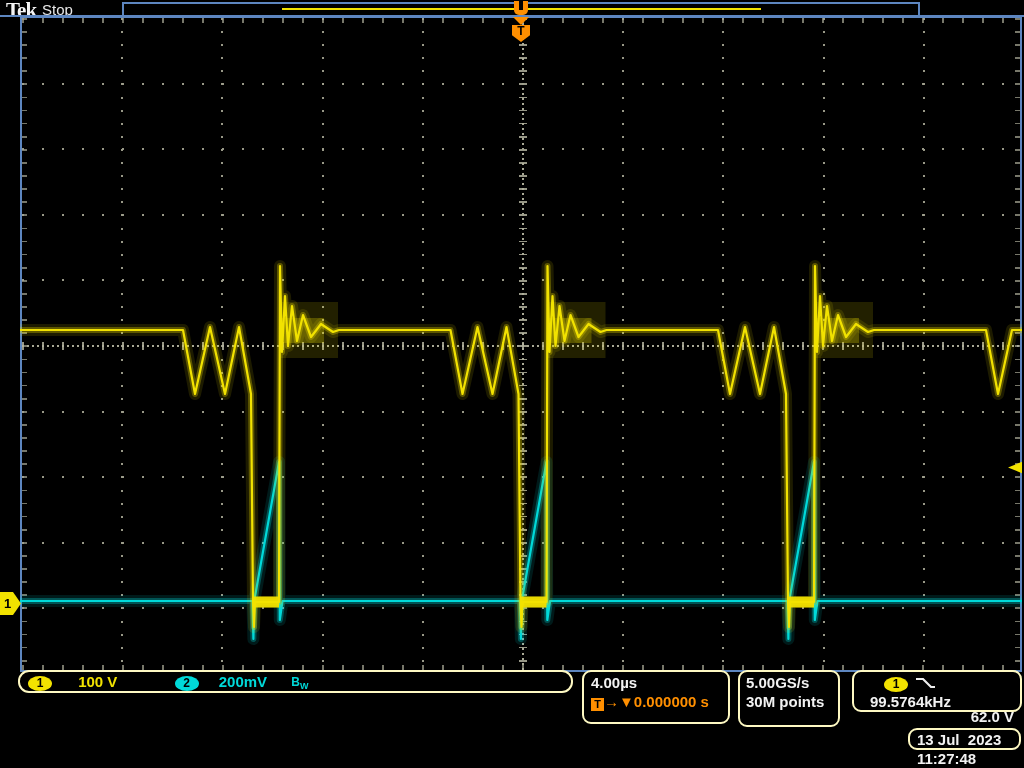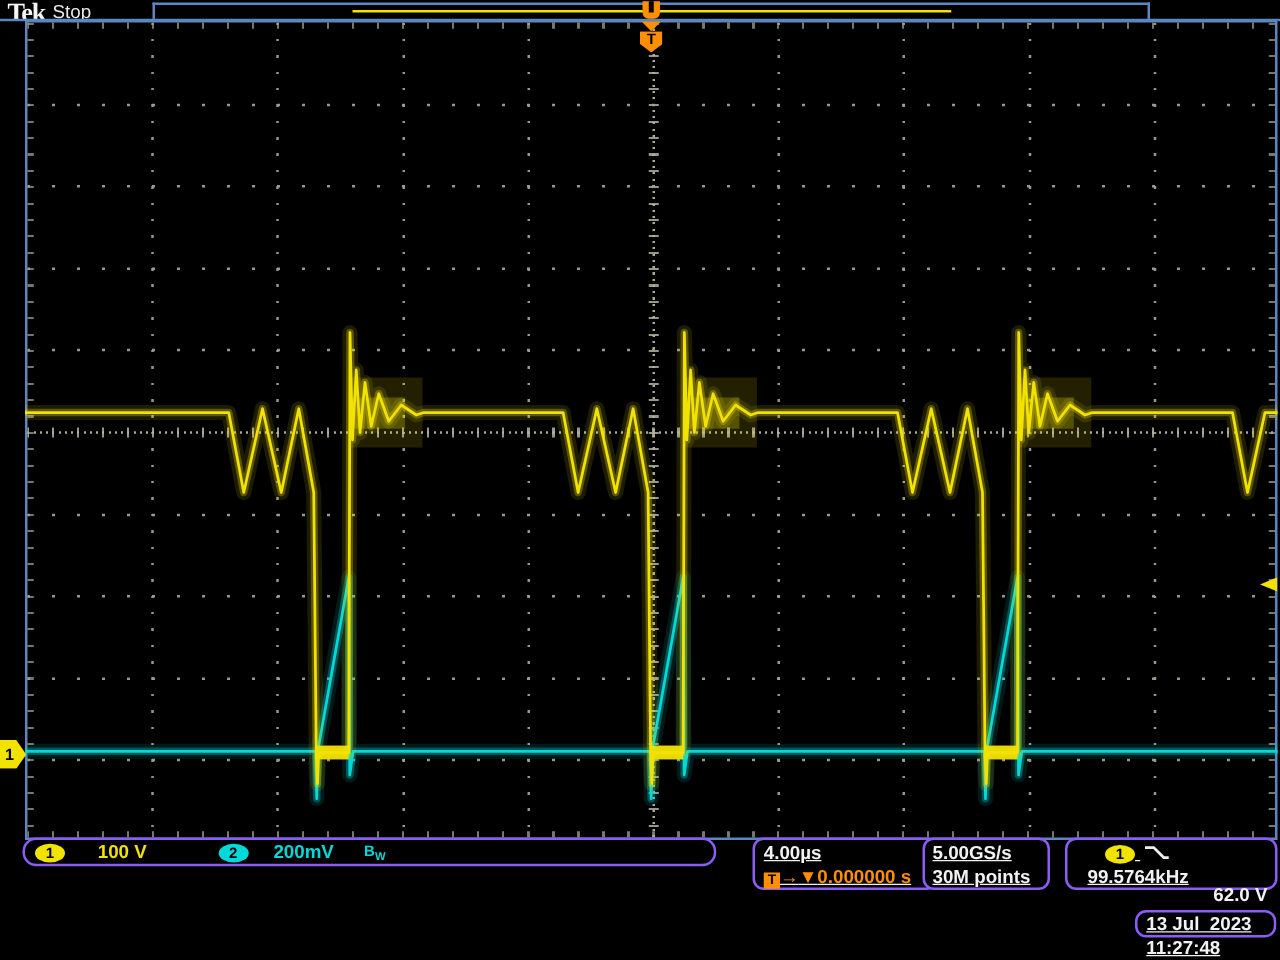--- a/index.html
+++ b/index.html
@@ -49,34 +49,34 @@
     color:#000;font-weight:bold;font-size:12px;text-align:center;line-height:13px;}
   
   .ch1-marker{position:absolute;left:0;top:592px;width:21px;height:23px;background:#f2e200;
     clip-path:polygon(0 0,62% 0,100% 50%,62% 100%,0 100%);
     color:#000;font-weight:bold;font-size:13px;line-height:23px;text-align:left;padding-left:4px;box-sizing:border-box;}
   .trig-level-arrow{position:absolute;left:1008px;top:461px;width:14px;height:13px;background:#f2e200;
     clip-path:polygon(0 50%,100% 6%,100% 94%);}
   
   svg.waves{position:absolute;left:0;top:0;}
   
-  .box{position:absolute;background:#000;border:2px solid #8b5cf6;border-radius:9px;
-    box-sizing:border-box;color:#f2f2f2;font-weight:bold;font-size:15px;text-decoration:underline;}
+  .box{position:absolute;background:#000;border:2px solid #fef9c3;border-radius:9px;
+    box-sizing:border-box;color:#f2f2f2;font-weight:bold;font-size:15px;}
   .box .line{height:19px;line-height:19px;white-space:nowrap;}
   .badge{display:inline-block;width:24px;height:15px;border-radius:50%;
     color:#000;font-size:12px;font-weight:bold;text-align:center;line-height:15px;vertical-align:middle;}
   .badge.ch1{background:#f2e200;}
   .badge.ch2{background:#00d9d9;}
   .txt-ch1{color:#f2e200;}
   .txt-ch2{color:#00d9d9;}
   .txt-orange{color:#ff8f00;}
   .box-channels{left:18px;top:670px;width:555px;height:23px;border-radius:11px;}
   .box-channels .line{height:19px;margin-top:0px;}
-  .box-horiz{left:602px;top:670px;width:148px;height:42px;padding:1px 0 0 7px;}
-  .box-acq{left:738px;top:670px;width:102px;height:42px;padding:1px 0 0 6px;}
+  .box-horiz{left:582px;top:670px;width:148px;height:54px;padding:1px 0 0 7px;}
+  .box-acq{left:738px;top:670px;width:102px;height:57px;padding:1px 0 0 6px;}
   .box-trig{left:852px;top:670px;width:170px;height:42px;padding:1px 6px 0 6px;}
   .box-datetime{left:908px;top:728px;width:113px;height:22px;padding:0 0 0 7px;}
   .t-square{display:inline-block;width:13px;height:13px;background:#ff8f00;color:#000;
     font-size:11px;font-weight:bold;text-align:center;line-height:13px;vertical-align:-1px;}
   .slope-icon{vertical-align:-2px;margin:0 2px;}
   .bw{font-size:12px;vertical-align:1px;}
   .bw sub{font-size:9px;}
 </style>
 </head>
 <body>

